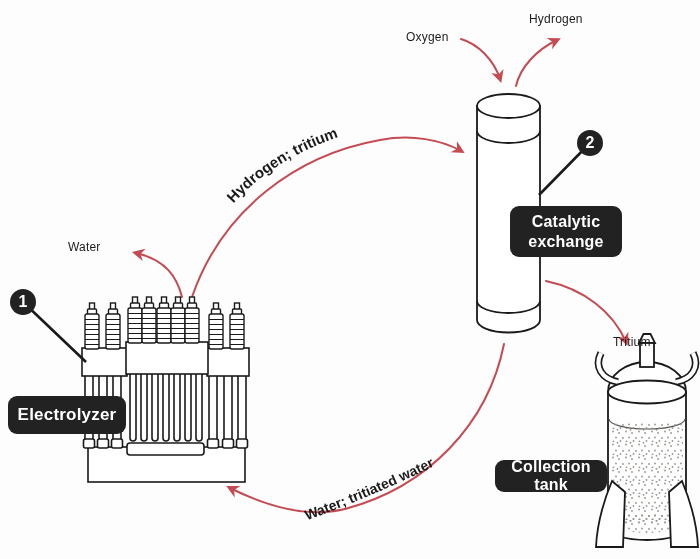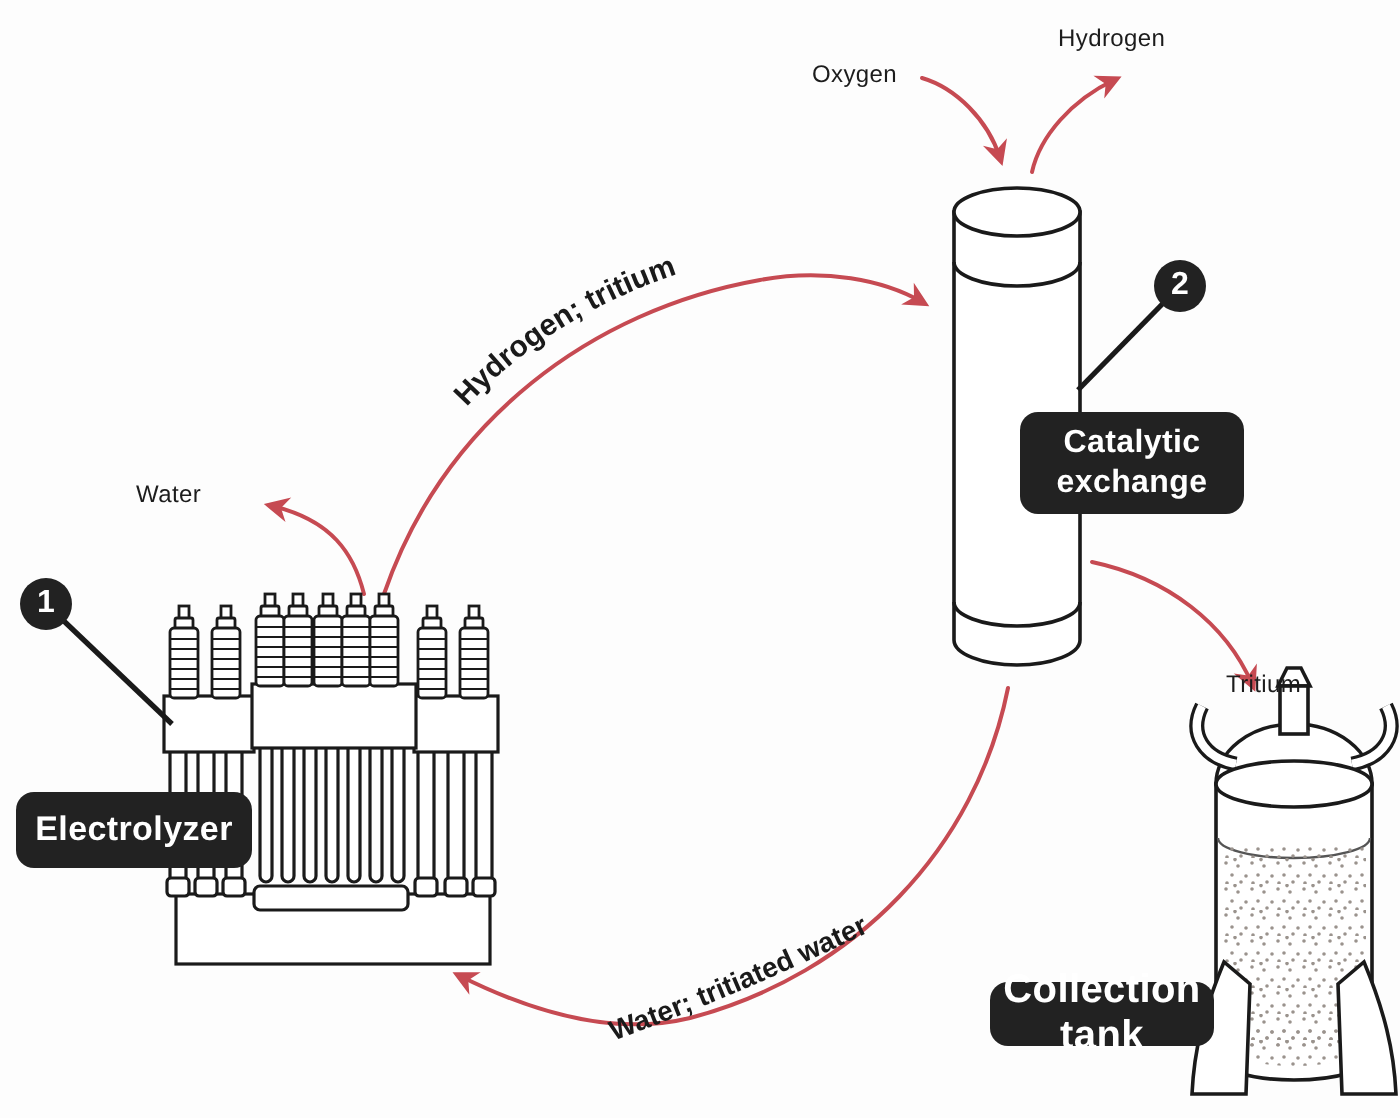--- a/index.html
+++ b/index.html
@@ -12,21 +12,21 @@
     position:absolute;font-weight:400;font-size:12px;color:#1c1c1c;
     white-space:nowrap;letter-spacing:.2px;
   }
   .tag{
     position:absolute;background:#222222;color:#ffffff;font-weight:700;
     border-radius:9px;display:flex;align-items:center;justify-content:center;
     text-align:center;letter-spacing:.2px;
   }
   .tag-electrolyzer{left:8px;top:396px;width:118px;height:38px;font-size:17px;}
   .tag-catalytic{left:510px;top:206px;width:112px;height:51px;font-size:16px;line-height:20px;padding:0 6px;box-sizing:border-box;}
-  .tag-collection{left:495px;top:491px;width:112px;height:32px;font-size:20px;}
+  .tag-collection{left:495px;top:460px;width:112px;height:32px;font-size:16px;}
   .badge{
     position:absolute;width:26px;height:26px;border-radius:50%;
     background:#222222;color:#ffffff;font-weight:700;font-size:16px;
     display:flex;align-items:center;justify-content:center;
   }
   .badge-1{left:10px;top:289px;}
   .badge-2{left:577px;top:130px;}
   .curve-text{fill:#1a1a1a;font-family:"Liberation Sans",sans-serif;font-weight:600;}
   .ct-1{font-size:15px;}
   .ct-2{font-size:14px;}

